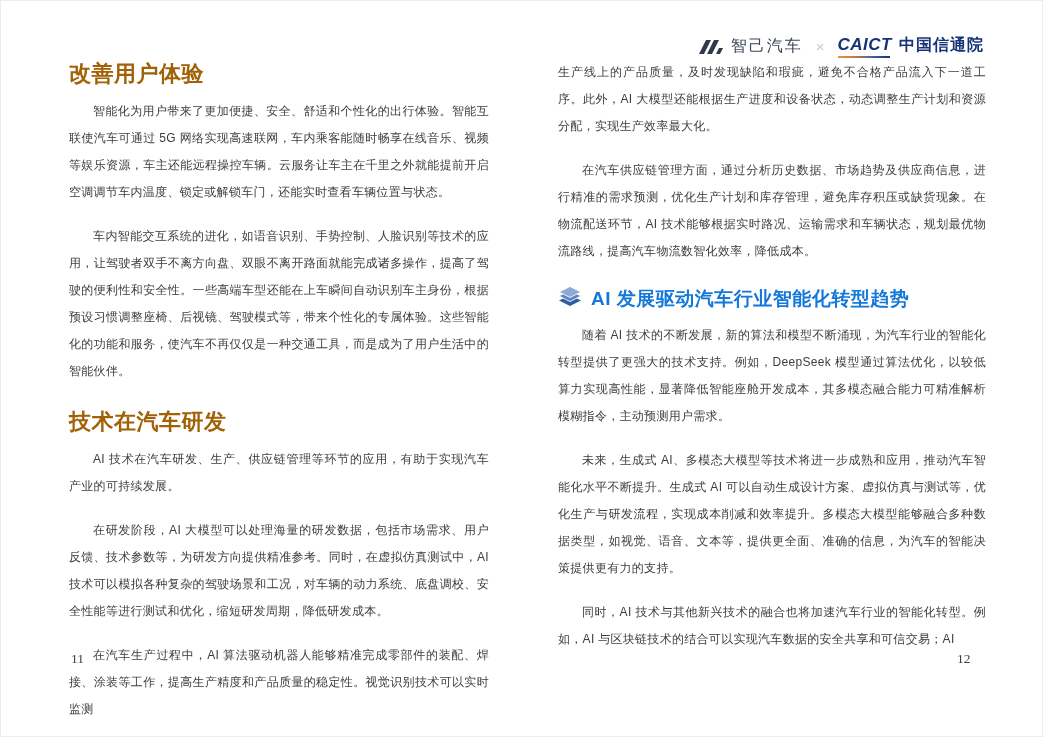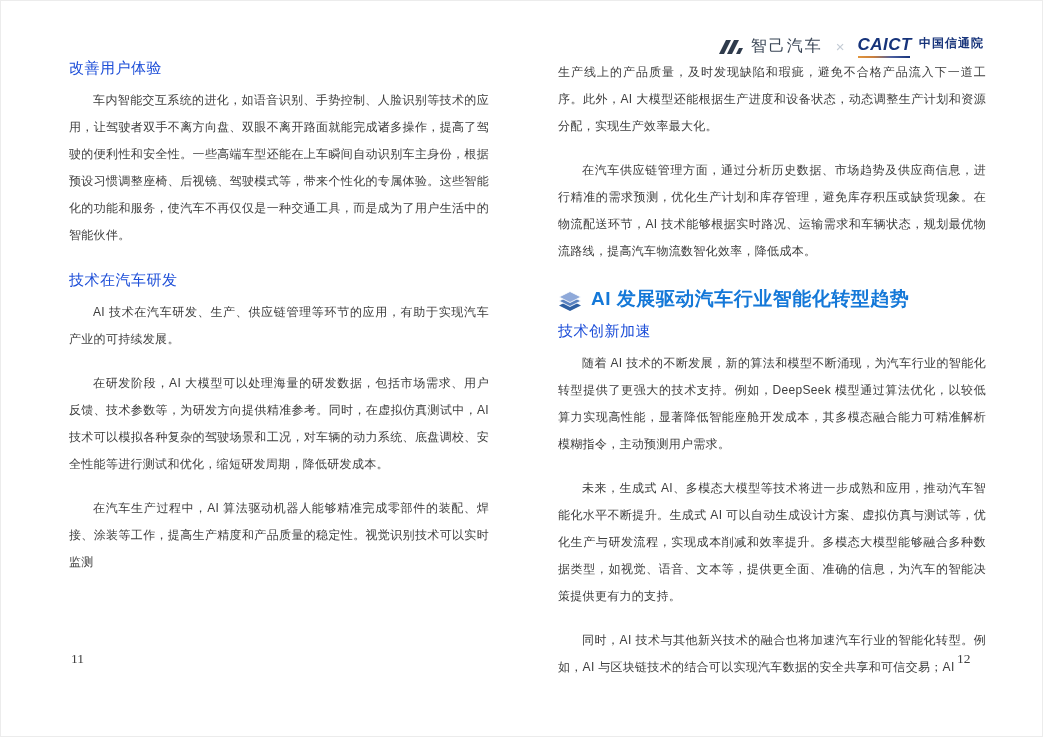--- a/index.html
+++ b/index.html
@@ -48,60 +48,60 @@
     color: #16337a;
     padding-bottom: 3px;
   }
   .caict-underline {
     position: absolute;
     left: 0; right: 2px; bottom: 0;
     height: 2.5px;
     background: linear-gradient(to right, #e2963c 0%, #c97f3f 30%, #4c5fa0 65%, #16337a 100%);
   }
   .caict-cn {
-    font-size: 12px;
+    font-size: 16px;
     font-weight: bold;
     color: #16337a;
     letter-spacing: 1px;
   }
 
   
   .col {
     position: absolute;
     top: 58px;
     width: 420px;
     color: #3d3d3d;
   }
   .col-left  { left: 68px; }
   .col-right { left: 557px; width: 428px; }
 
   .sub-heading {
-    color: #1d4ed8;
-    font-size: 15px;
-    font-weight: normal;
+    color: #a16207;
+    font-size: 22px;
+    font-weight: bold;
     letter-spacing: 0.5px;
     margin-bottom: 9px;
   }
   .sub-heading.spaced { margin-top: 22px; }
 
   .body-p {
     font-size: 12px;
     line-height: 27px;
     text-align: justify;
     text-indent: 2em;
     letter-spacing: 0.3px;
     color: #3d3d3d;
     margin-bottom: 17px;
   }
   .body-p.no-indent { text-indent: 0; }
   .body-p.last { margin-bottom: 0; }
 
   .main-heading {
     display: flex;
-    align-items: flex-end;
+    align-items: flex-start;
     gap: 9px;
     margin-top: 21px;
     margin-bottom: 10px;
   }
   .main-heading-text {
     color: #1478d8;
     font-size: 19px;
     font-weight: bold;
     letter-spacing: 0.5px;
   }
@@ -139,20 +139,21 @@
       <span class="caict-wordmark">
         <span>CAICT</span>
         <span class="caict-underline"></span>
       </span>
       <span class="caict-cn">中国信通院</span>
     </div>
   </div>
 
   <div class="col col-left">
     <div class="sub-heading">改善用户体验</div>
+    <div class="body-p">智能化为用户带来了更加便捷、安全、舒适和个性化的出行体验。智能互联使汽车可通过 5G 网络实现高速联网，车内乘客能随时畅享在线音乐、视频等娱乐资源，车主还能远程操控车辆。云服务让车主在千里之外就能提前开启空调调节车内温度、锁定或解锁车门，还能实时查看车辆位置与状态。</div>
     <div class="body-p">车内智能交互系统的进化，如语音识别、手势控制、人脸识别等技术的应用，让驾驶者双手不离方向盘、双眼不离开路面就能完成诸多操作，提高了驾驶的便利性和安全性。一些高端车型还能在上车瞬间自动识别车主身份，根据预设习惯调整座椅、后视镜、驾驶模式等，带来个性化的专属体验。这些智能化的功能和服务，使汽车不再仅仅是一种交通工具，而是成为了用户生活中的智能伙伴。</div>
 
     <div class="sub-heading spaced">技术在汽车研发</div>
     <div class="body-p">AI 技术在汽车研发、生产、供应链管理等环节的应用，有助于实现汽车产业的可持续发展。</div>
     <div class="body-p">在研发阶段，AI 大模型可以处理海量的研发数据，包括市场需求、用户反馈、技术参数等，为研发方向提供精准参考。同时，在虚拟仿真测试中，AI 技术可以模拟各种复杂的驾驶场景和工况，对车辆的动力系统、底盘调校、安全性能等进行测试和优化，缩短研发周期，降低研发成本。</div>
     <div class="body-p last">在汽车生产过程中，AI 算法驱动机器人能够精准完成零部件的装配、焊接、涂装等工作，提高生产精度和产品质量的稳定性。视觉识别技术可以实时监测</div>
   </div>
 
   <div class="col col-right">
     <div class="body-p no-indent">生产线上的产品质量，及时发现缺陷和瑕疵，避免不合格产品流入下一道工序。此外，AI 大模型还能根据生产进度和设备状态，动态调整生产计划和资源分配，实现生产效率最大化。</div>
@@ -161,21 +162,20 @@
     <div class="main-heading">
       <span class="diamond-icon">
         <svg width="24" height="21" viewBox="0 0 24 21">
           <polygon points="12,9 23,14.5 12,20 1,14.5" fill="#2e5fa3"></polygon>
           <polygon points="12,4.5 23,10 12,15.5 1,10" fill="#5b82c0" stroke="#ffffff" stroke-width="0.9"></polygon>
           <polygon points="12,0.5 23,6 12,11.5 1,6" fill="#8fa9d9" stroke="#ffffff" stroke-width="0.9"></polygon>
         </svg>
       </span>
       <span class="main-heading-text">AI 发展驱动汽车行业智能化转型趋势</span>
     </div>
-    <div class="sub-heading">技术创新加速</div>
     <div class="body-p">随着 AI 技术的不断发展，新的算法和模型不断涌现，为汽车行业的智能化转型提供了更强大的技术支持。例如，DeepSeek 模型通过算法优化，以较低算力实现高性能，显著降低智能座舱开发成本，其多模态融合能力可精准解析模糊指令，主动预测用户需求。</div>
     <div class="body-p">未来，生成式 AI、多模态大模型等技术将进一步成熟和应用，推动汽车智能化水平不断提升。生成式 AI 可以自动生成设计方案、虚拟仿真与测试等，优化生产与研发流程，实现成本削减和效率提升。多模态大模型能够融合多种数据类型，如视觉、语音、文本等，提供更全面、准确的信息，为汽车的智能决策提供更有力的支持。</div>
     <div class="body-p last">同时，AI 技术与其他新兴技术的融合也将加速汽车行业的智能化转型。例如，AI 与区块链技术的结合可以实现汽车数据的安全共享和可信交易；AI</div>
   </div>
 
   <div class="page-num left">11</div>
   <div class="page-num right">12</div>
 
 </div>
 

